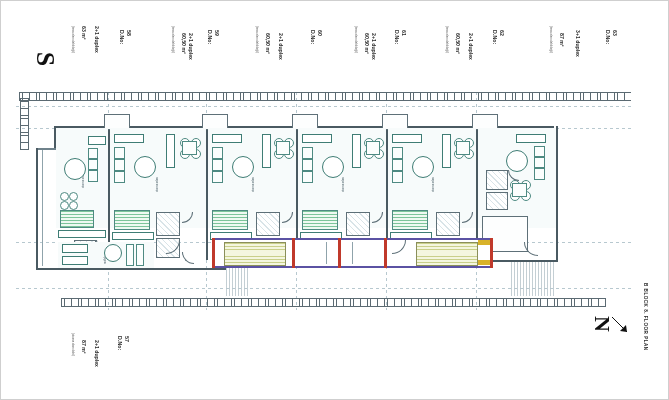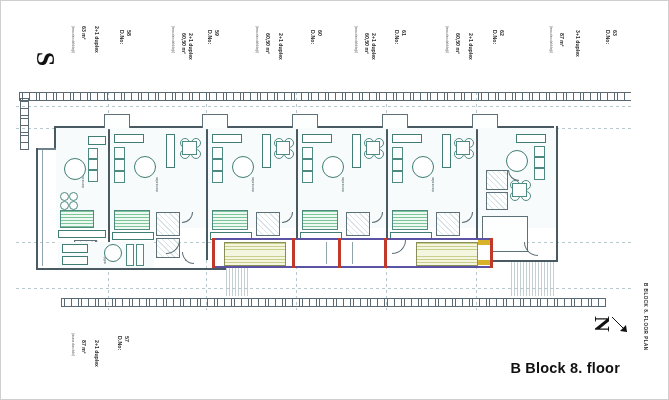--- a/index.html
+++ b/index.html
@@ -436,21 +436,20 @@
     <div class="swing-r" style="left:150px;top:148px;width:14px;height:14px;"></div>
     <div class="swing-r" style="left:376px;top:148px;width:14px;height:14px;"></div>
     <div class="swing" style="left:166px;top:160px;width:12px;height:12px;"></div>
     <div class="swing" style="left:508px;top:150px;width:14px;height:14px;"></div>
 
     <div class="thin" style="left:310px;top:150px;width:.8px;height:22px;"></div>
     <div class="thin" style="left:336px;top:150px;width:.8px;height:22px;"></div>
 
   </div>
 
-  <div class="title-main">B Block 8. floor</div>
   <div class="title-side" style="left:648px;top:283px;">B BLOCK 8. FLOOR PLAN</div>
 
   <div class="north">N</div>
   <svg class="north-arrow" width="22" height="22" viewBox="0 0 22 22">
     <line x1="1" y1="1" x2="16" y2="16" stroke="#111" stroke-width="1"></line>
     <polygon points="16,16 9,15 15,9" fill="#111"></polygon>
   </svg>
 
 </div>
 

